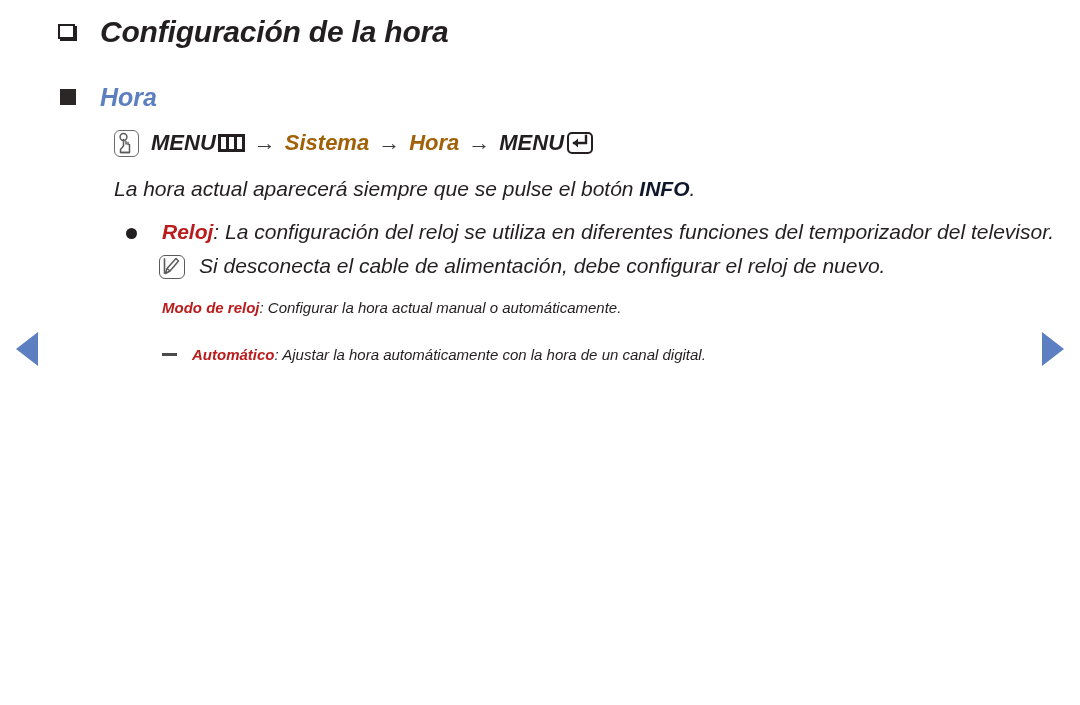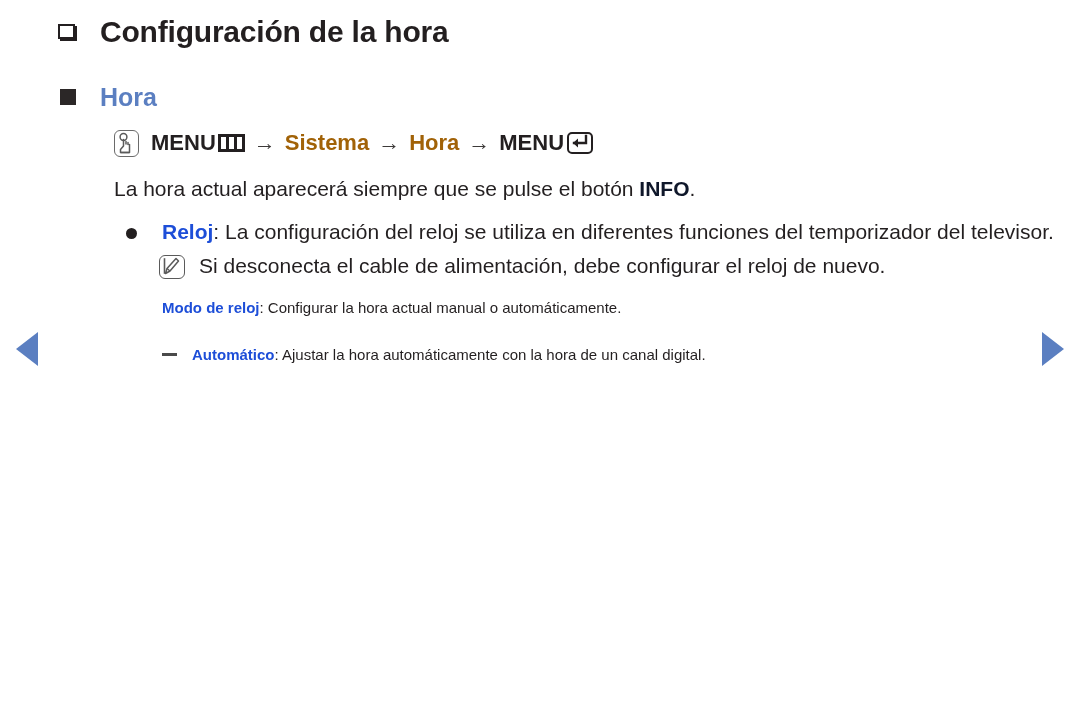--- a/index.html
+++ b/index.html
@@ -15,20 +15,21 @@
     color: #231f20;
     overflow: hidden;
     position: relative;
   }
 
   .page {
     position: relative;
     width: 1080px;
     height: 606px;
     box-sizing: border-box;
+    font-style: italic;
   }
 
   
   .nav-arrow {
     position: absolute;
     top: 332px;
     width: 30px;
     height: 34px;
     cursor: pointer;
   }
@@ -227,21 +228,21 @@
   }
   .icon-note svg { display:block; }
 
   
   .l1b {
     padding-left: 48px;
     font-size: 15px;
     line-height: 31px;
     margin: 11px 0 16px 0;
   }
-  .blue-bold { color: #1d4ed8; font-weight: bold; }
+  .blue-bold { color: #b91c1c; font-weight: bold; }
 
   
   .l2 {
     position: relative;
     padding-left: 78px;
     font-size: 15px;
     line-height: 31px;
     margin: 12px 0 0 0;
   }
   .l2 .dash {

